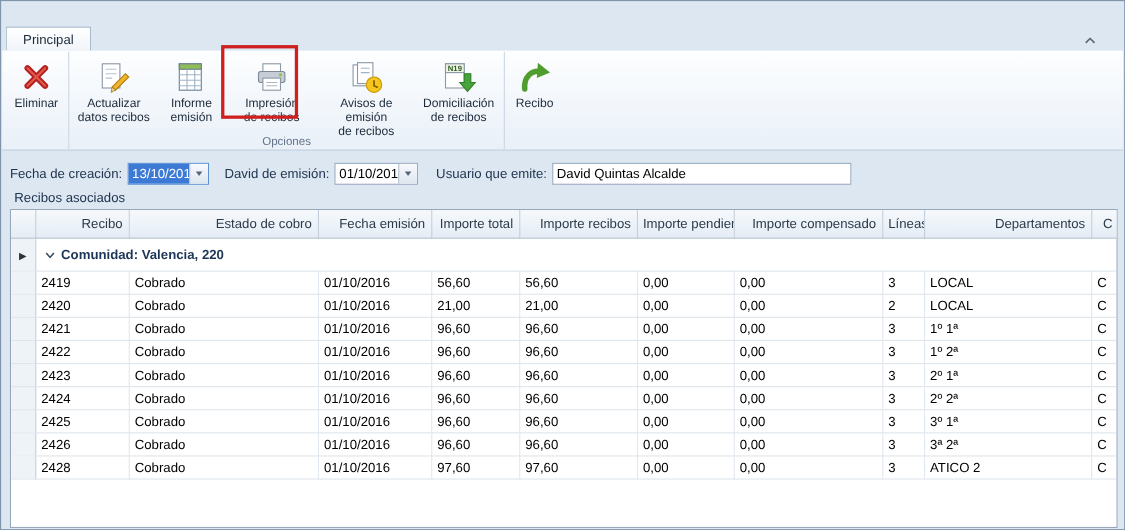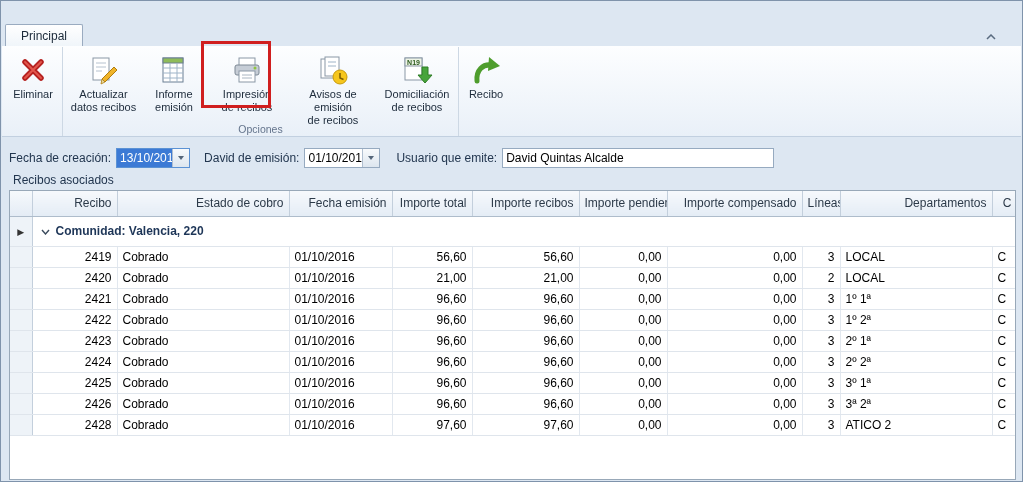--- a/index.html
+++ b/index.html
@@ -50,21 +50,21 @@
   
   .grid-wrap{position:absolute;top:189px;left:8px;width:1007px;bottom:1px;background:#fff;
     border:1px solid #98a8b8;box-sizing:border-box;overflow:hidden;}
   table{border-collapse:collapse;table-layout:fixed;width:1007px;font-size:12px;}
   th,td{overflow:hidden;white-space:nowrap;box-sizing:border-box;}
   thead th{height:25px;background:linear-gradient(#f6f9fc,#e4ecf5);border-right:1px solid #c3cfdc;
     border-bottom:1px solid #aebccb;font-weight:normal;text-align:right;padding:0 5px;color:#2c3a49;}
   thead th.ind{padding:0;}
   td{height:21px;border-right:1px solid #e2e8ef;border-bottom:1px solid #dfe5ec;padding:0 5px;color:#000;}
   td.ind{background:#eef3f8;border-right:1px solid #c3cfdc;padding:0;text-align:center;}
-  td.num{text-align:right;}
+  td.num{text-align:left;}
   tr.group-row td{height:30px;}
   tr.group-row td.grp{font-weight:bold;color:#1d3557;border-right:none;padding-left:8px;}
   tr.group-row .chev{margin-right:6px;}
   tr.bold-row td{font-weight:bold;}
   .row-ind-arrow{font-size:9px;color:#333;}
 </style>
 </head>
 <body>
 
 <div class="window">

